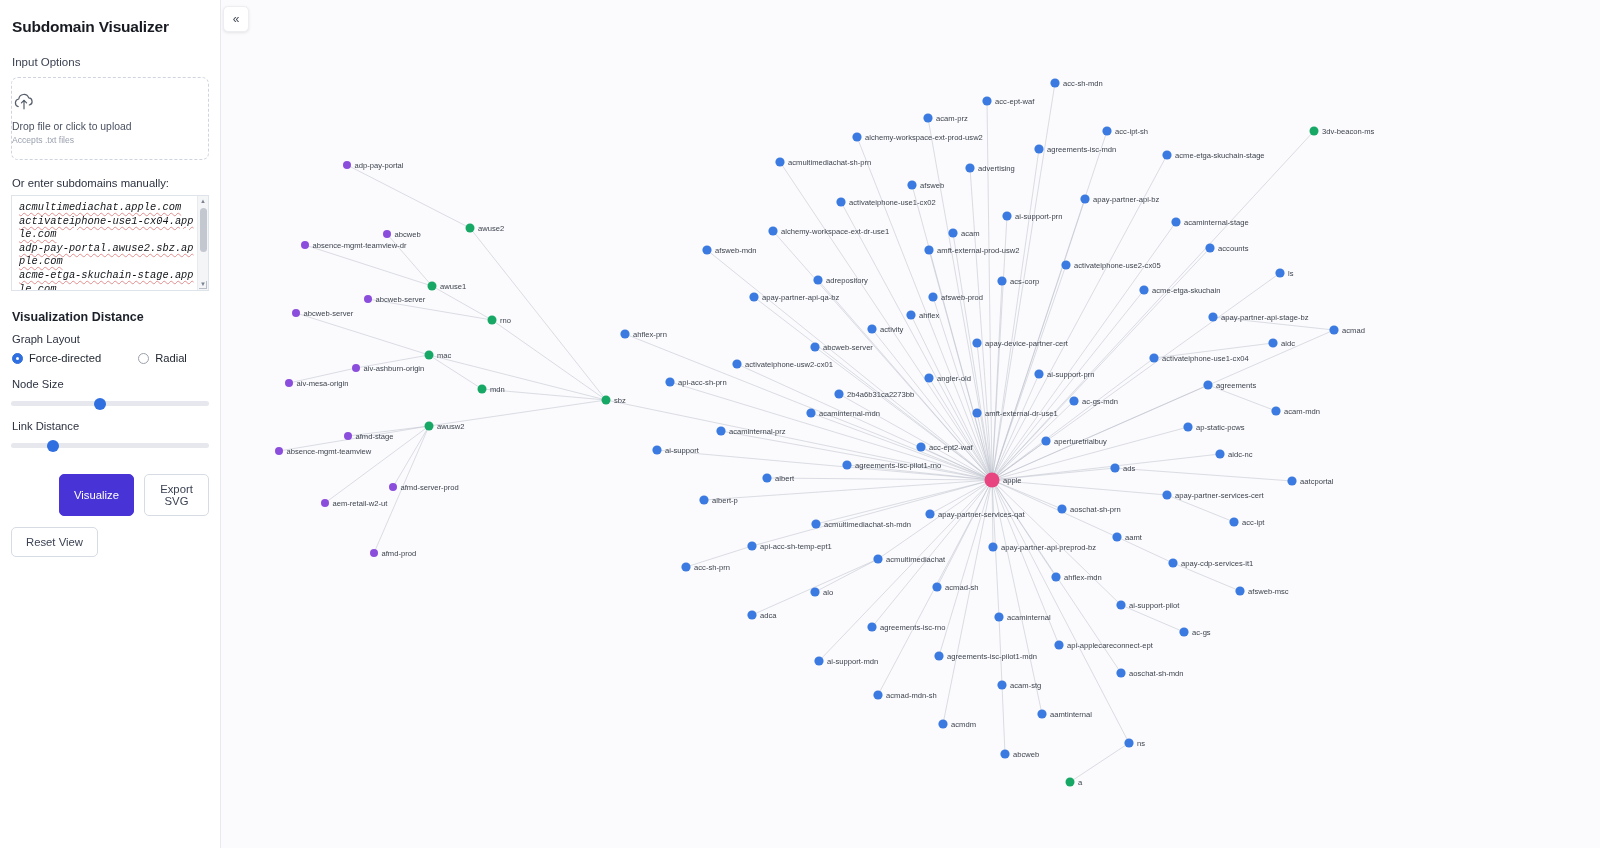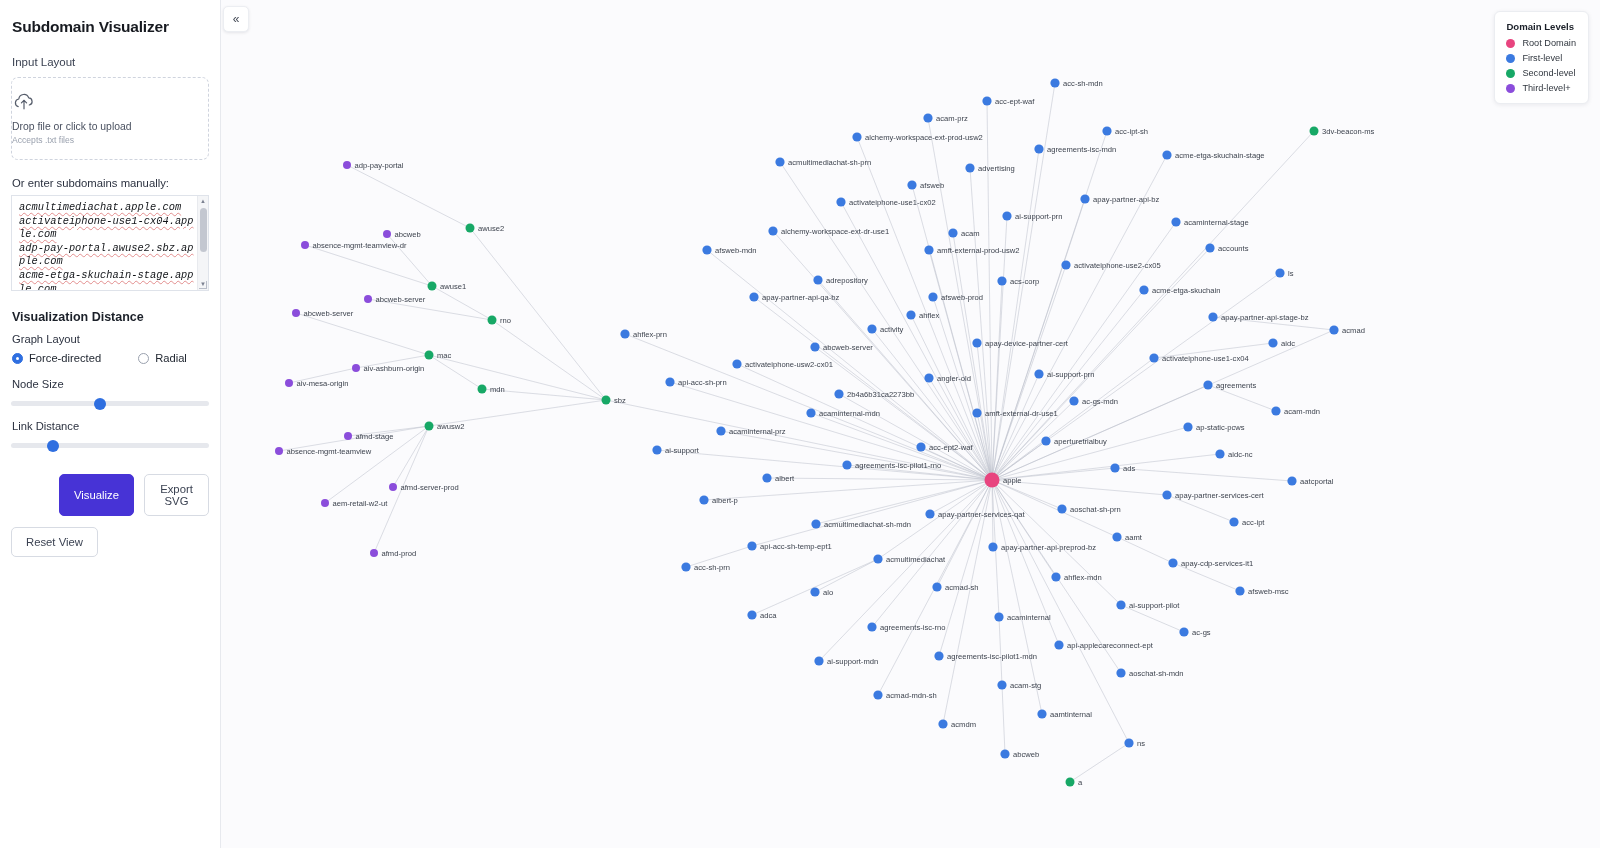--- a/index.html
+++ b/index.html
@@ -138,21 +138,21 @@
   .legend-text { font-size: 9.2px; color: #31373f; }
 </style>
 </head>
 <body>
 
 <div id="app">
 
   <aside id="sidebar">
     <h1 id="app-title">Subdomain Visualizer</h1>
 
-    <div class="section-title">Input Layout</div>
+    <div class="section-title">Input Options</div>
 
     <div id="dropzone">
       <span class="up-icon">
         <svg width="24" height="20" viewBox="0 0 24 20" fill="none" stroke="#565d6b" stroke-width="1.2" stroke-linecap="round" stroke-linejoin="round">
           <path d="M6.2 14.6A3.9 3.9 0 0 1 6.8 7a5.1 5.1 0 0 1 9.9-1.1 3.6 3.6 0 0 1 .6 7.1"></path>
           <path d="M12 16.8V8.4"></path>
           <path d="M9.4 10.9 12 8.3l2.6 2.6"></path>
         </svg>
       </span>
       <div class="dz-main">Drop file or click to upload</div>
@@ -754,35 +754,14 @@
             <circle cx="908" cy="743" r="4.6" fill="#3b7ae0"></circle>
             <text x="916.1" y="745.6" class="node-label">ns</text>
           </g>
           <g>
             <circle cx="784" cy="754" r="4.6" fill="#3b7ae0"></circle>
             <text x="792.1" y="756.6" class="node-label">abcweb</text>
           </g>
         </g>
     </svg>
 
-    <div id="legend">
-      <h4>Domain Levels</h4>
-      <div id="legend-items">
-          <div class="legend-item">
-            <span class="legend-swatch" style="background: rgb(232, 68, 127);"></span>
-            <span class="legend-text">Root Domain</span>
-          </div>
-          <div class="legend-item">
-            <span class="legend-swatch" style="background: rgb(59, 122, 224);"></span>
-            <span class="legend-text">First-level</span>
-          </div>
-          <div class="legend-item">
-            <span class="legend-swatch" style="background: rgb(23, 168, 102);"></span>
-            <span class="legend-text">Second-level</span>
-          </div>
-          <div class="legend-item">
-            <span class="legend-swatch" style="background: rgb(139, 77, 219);"></span>
-            <span class="legend-text">Third-level+</span>
-          </div>
-        </div>
-    </div>
   </main>
 </div>
 
 </body></html>

